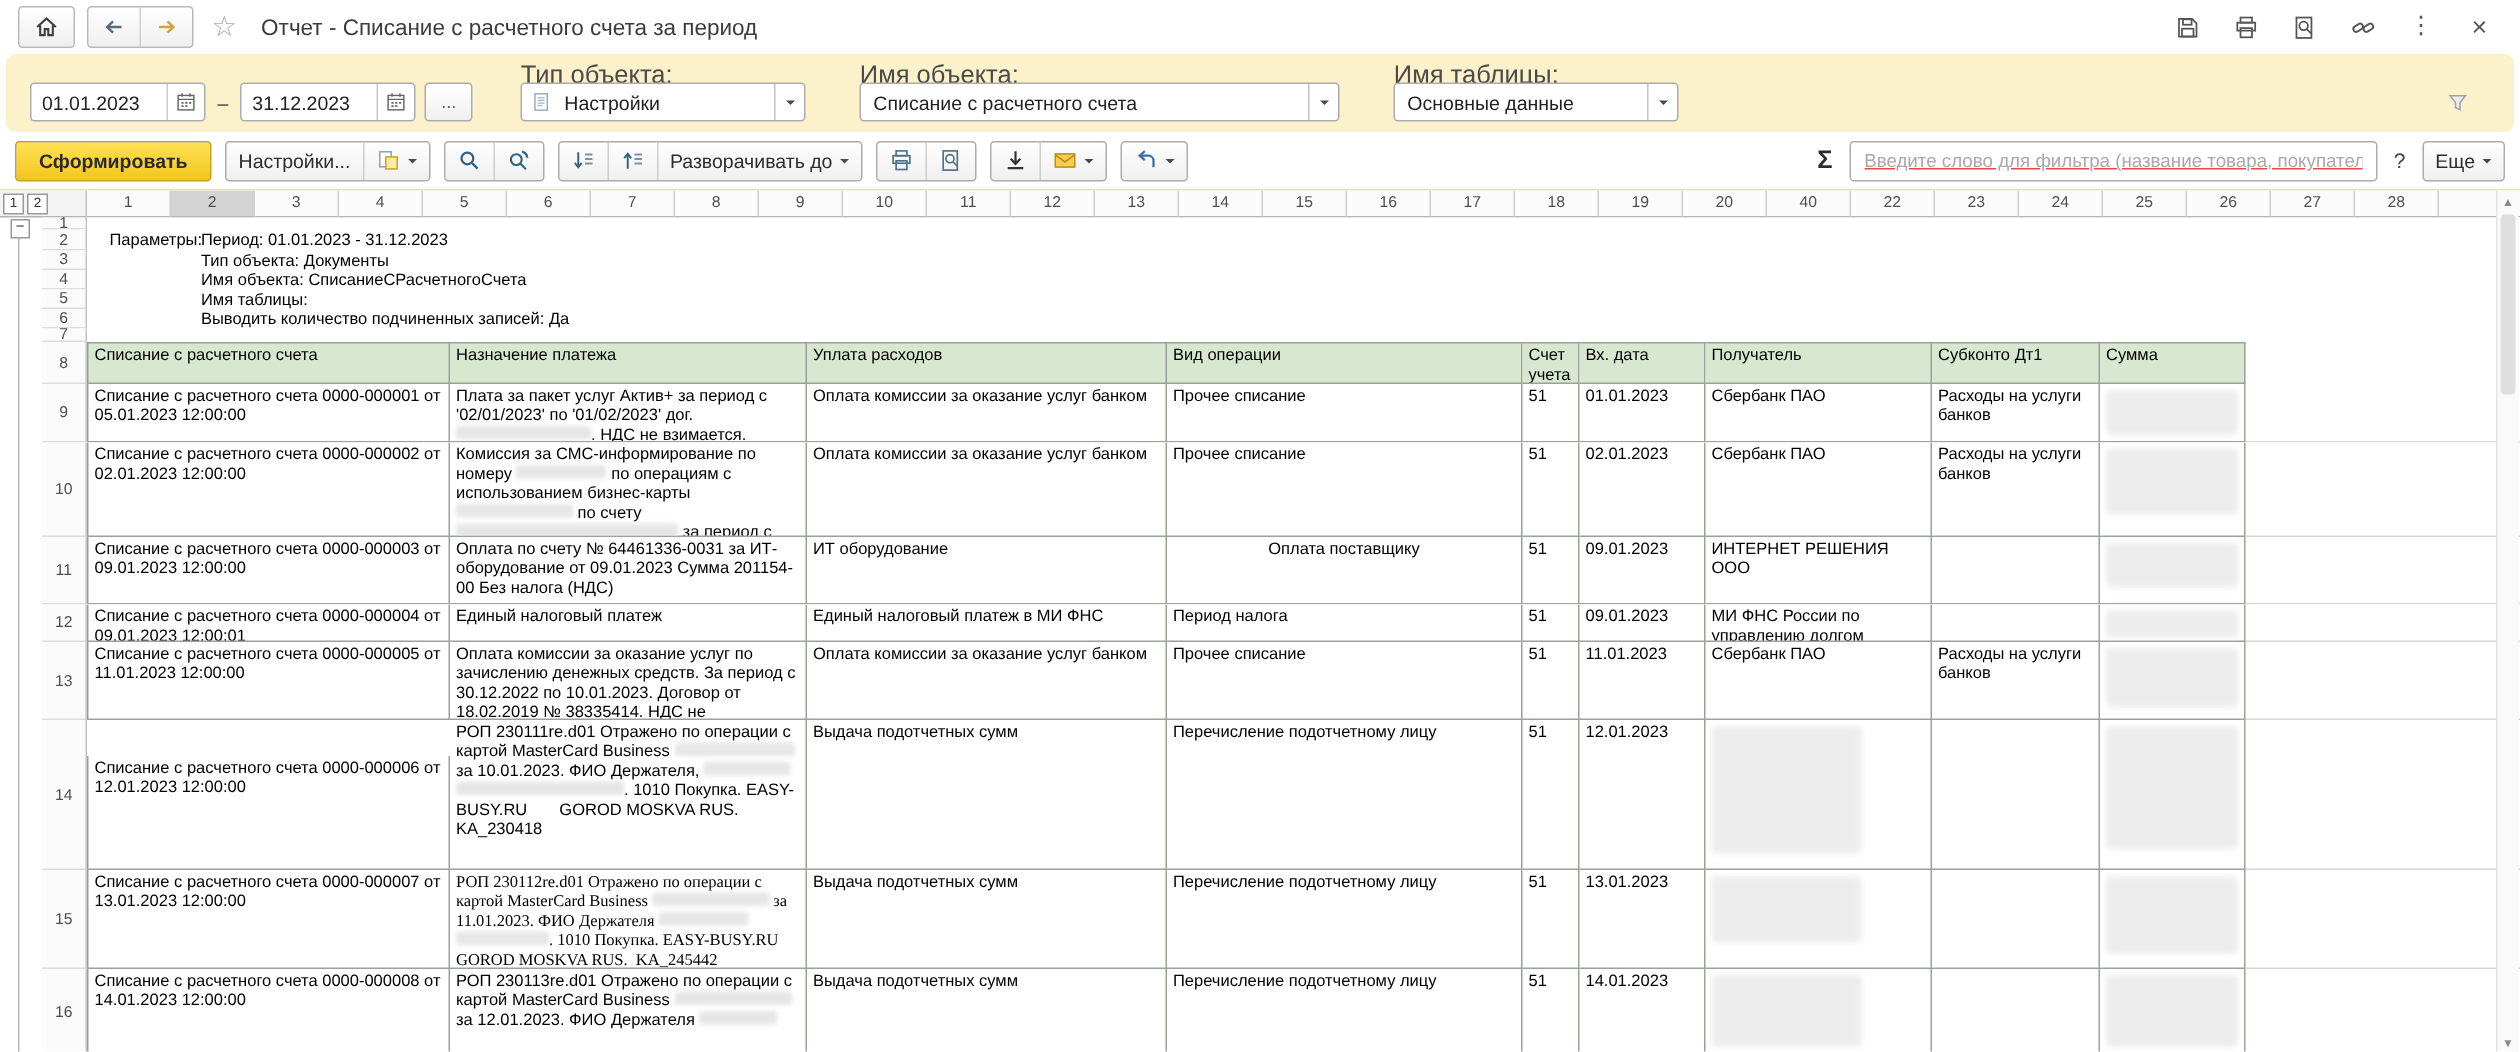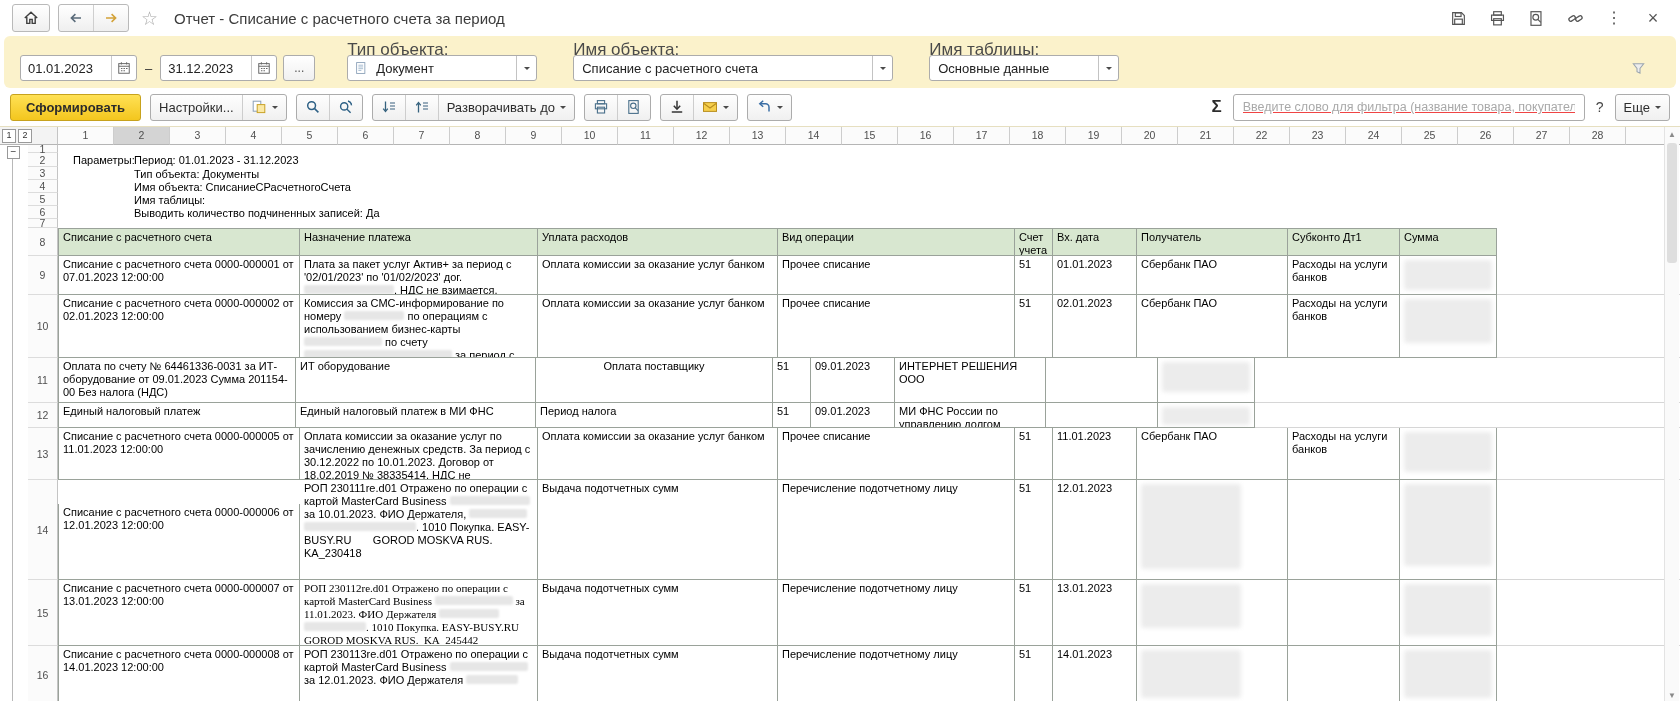--- a/index.html
+++ b/index.html
@@ -212,21 +212,21 @@
 
     <div class="f-field" style="margin-left:32px;">
       <div class="f-label">Тип объекта:</div>
       <div class="combo" style="width:190px;">
         <span class="c-ic">
           <svg width="14" height="14" viewBox="0 0 16 16">
               <rect x="3" y="1.8" width="9.4" height="12.4" fill="#fff" stroke="#8aa0b8"></rect>
               <path d="M5 4.8 H10.4 M5 6.8 H10.4 M5 8.8 H10.4 M5 10.8 H8.4" stroke="#9fb6cc" stroke-width="1"></path>
             </svg>
         </span>
-        <span class="c-val">Документ</span>
+        <span class="c-val">Настройки</span>
         <span class="c-dd">
             <span class="tri"></span>
           </span>
       </div>
     </div>
 
     <div class="f-field" style="margin-left:36px;">
       <div class="f-label">Имя объекта:</div>
       <div class="combo" style="width:320px;">
         <span class="c-val">Списание с расчетного счета</span>
@@ -418,21 +418,21 @@
           <div class="col-num">11</div>
           <div class="col-num">12</div>
           <div class="col-num">13</div>
           <div class="col-num">14</div>
           <div class="col-num">15</div>
           <div class="col-num">16</div>
           <div class="col-num">17</div>
           <div class="col-num">18</div>
           <div class="col-num">19</div>
           <div class="col-num">20</div>
-          <div class="col-num">21</div>
+          <div class="col-num">40</div>
           <div class="col-num">22</div>
           <div class="col-num">23</div>
           <div class="col-num">24</div>
           <div class="col-num">25</div>
           <div class="col-num">26</div>
           <div class="col-num">27</div>
           <div class="col-num">28</div>
         </div>
       <div class="hdr-fill"></div>
     </div>
@@ -504,21 +504,21 @@
               <div class="hcell" style="width: 151px; min-width: 151px;">Получатель</div>
               <div class="hcell" style="width: 112px; min-width: 112px;">Субконто Дт1</div>
               <div class="hcell" style="width: 97px; min-width: 97px;">Сумма</div>
               <div class="rfill"></div>
             </div>
           </div>
           <div class="s-row t-data" style="height: 39px;">
             <div class="gutter"></div>
             <div class="rownum">9</div>
             <div class="r-content">
-              <div class="dcell" style="width: 242px; min-width: 242px;">Списание с расчетного счета 0000-000001 от 07.01.2023 12:00:00</div>
+              <div class="dcell" style="width: 242px; min-width: 242px;">Списание с расчетного счета 0000-000001 от 05.01.2023 12:00:00</div>
               <div class="dcell" style="width: 238px; min-width: 238px;">Плата за пакет услуг Актив+ за период с '02/01/2023' по '01/02/2023' дог.<span class="red-inline" style="width: 90px;"></span>. НДС не взимается.</div>
               <div class="dcell" style="width: 240px; min-width: 240px;">Оплата комиссии за оказание услуг банком</div>
               <div class="dcell" style="width: 237px; min-width: 237px;">Прочее списание</div>
               <div class="dcell" style="width: 38px; min-width: 38px;">51</div>
               <div class="dcell" style="width: 84px; min-width: 84px;">01.01.2023</div>
               <div class="dcell" style="width: 151px; min-width: 151px;">Сбербанк ПАО</div>
               <div class="dcell" style="width: 112px; min-width: 112px;">Расходы на услуги банков</div>
               <div class="dcell" style="width: 97px; min-width: 97px;">
                 <span class="red-block" style="width: 88px; height: 30px;"></span>
               </div>
@@ -540,37 +540,39 @@
               <div class="dcell" style="width: 97px; min-width: 97px;">
                 <span class="red-block" style="width: 88px; height: 44px;"></span>
               </div>
               <div class="rfill"></div>
             </div>
           </div>
           <div class="s-row t-data" style="height: 45px;">
             <div class="gutter"></div>
             <div class="rownum">11</div>
             <div class="r-content">
+              <div class="dcell" style="width: 242px; min-width: 242px;">Списание с расчетного счета 0000-000003 от 09.01.2023 12:00:00</div>
               <div class="dcell" style="width: 238px; min-width: 238px;">Оплата по счету № 64461336-0031 за ИТ-оборудование от 09.01.2023 Сумма 201154-00 Без налога (НДС)</div>
               <div class="dcell" style="width: 240px; min-width: 240px;">ИТ оборудование</div>
               <div class="dcell" style="width: 237px; min-width: 237px; text-align: center;">Оплата поставщику</div>
               <div class="dcell" style="width: 38px; min-width: 38px;">51</div>
               <div class="dcell" style="width: 84px; min-width: 84px;">09.01.2023</div>
               <div class="dcell" style="width: 151px; min-width: 151px;">ИНТЕРНЕТ РЕШЕНИЯ ООО</div>
               <div class="dcell" style="width: 112px; min-width: 112px;"></div>
               <div class="dcell" style="width: 97px; min-width: 97px;">
                 <span class="red-block" style="width: 88px; height: 30px;"></span>
               </div>
               <div class="rfill"></div>
             </div>
           </div>
           <div class="s-row t-data" style="height: 25px;">
             <div class="gutter"></div>
             <div class="rownum">12</div>
             <div class="r-content">
+              <div class="dcell" style="width: 242px; min-width: 242px;">Списание с расчетного счета 0000-000004 от 09.01.2023 12:00:01</div>
               <div class="dcell" style="width: 238px; min-width: 238px;">Единый налоговый платеж</div>
               <div class="dcell" style="width: 240px; min-width: 240px;">Единый налоговый платеж в МИ ФНС</div>
               <div class="dcell" style="width: 237px; min-width: 237px;">Период налога</div>
               <div class="dcell" style="width: 38px; min-width: 38px;">51</div>
               <div class="dcell" style="width: 84px; min-width: 84px;">09.01.2023</div>
               <div class="dcell" style="width: 151px; min-width: 151px;">МИ ФНС России по управлению долгом</div>
               <div class="dcell" style="width: 112px; min-width: 112px;"></div>
               <div class="dcell" style="width: 97px; min-width: 97px;">
                 <span class="red-block" style="width: 88px; height: 18px;"></span>
               </div>

